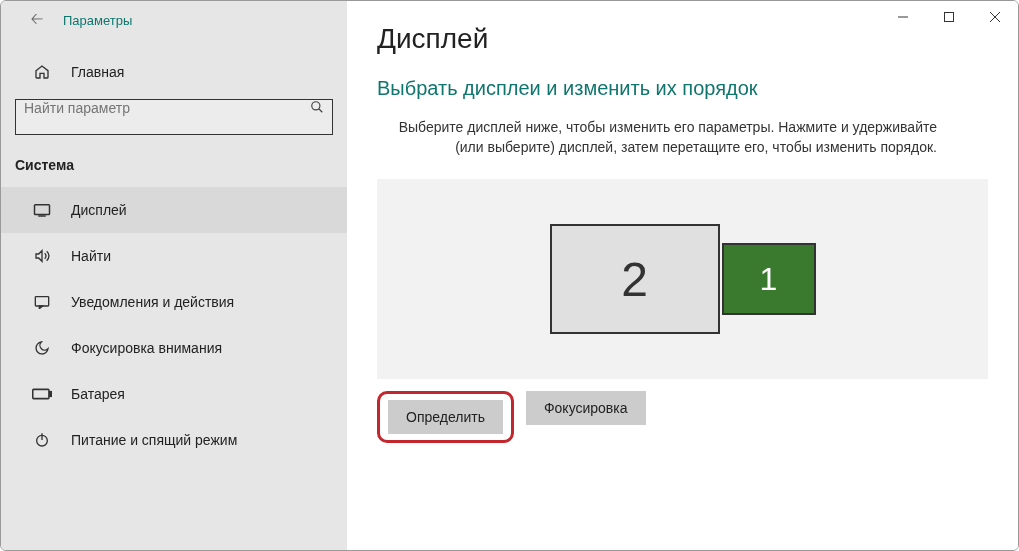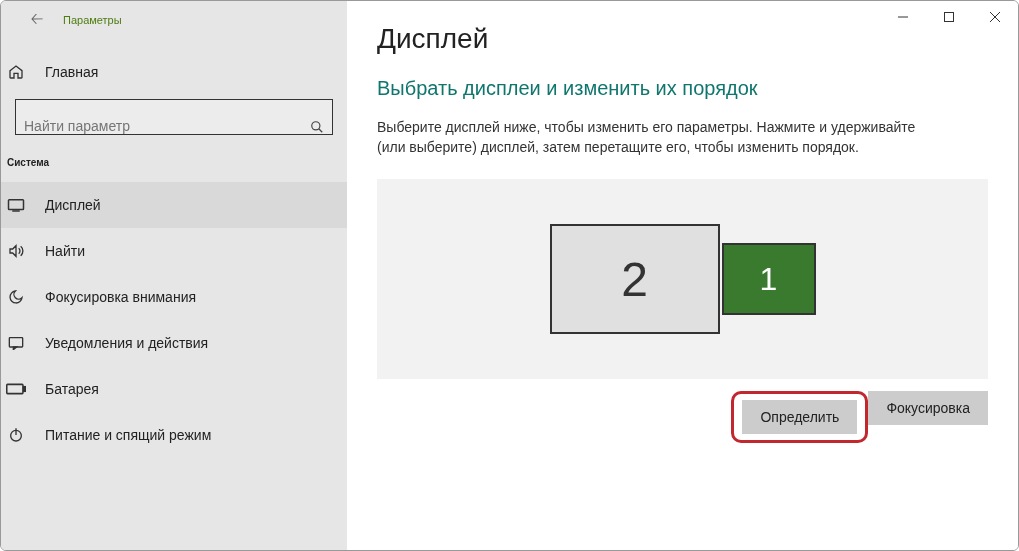--- a/index.html
+++ b/index.html
@@ -1,40 +1,40 @@
 <!DOCTYPE html>
 <html><head>
   <meta charset="utf-8">
   <style>
     * { margin:0; padding:0; box-sizing:border-box; font-family:"Segoe UI",Tahoma,sans-serif; }
     body { width:1019px; height:551px; overflow:hidden; border:1px solid #999; border-radius:6px; display:flex; background:#fff; }
     .sidebar { width:346px; background:#e6e6e6; display:flex; flex-direction:column; }
     .titlebar { height:38px; display:flex; align-items:center; padding:0 10px 0 20px; }
     .back-btn { width:32px; height:32px; display:flex; align-items:center; justify-content:center; color:#666; font-size:16px; cursor:default; }
-    .appname { font-size:11px; margin-left:10px; color:#4d7c0f; }
+    .appname { font-size:13px; margin-left:10px; color:#0f766e; }
     .side-inner { padding:10px 0; }
-    .nav-row { height:46px; display:flex; align-items:center; padding:0 4px; font-size:14px; color:#222; cursor:pointer; }
+    .nav-row { height:46px; display:flex; align-items:center; padding:0 30px; font-size:14px; color:#222; cursor:pointer; }
     .nav-row .icon { width:22px; display:flex; align-items:center; justify-content:center; margin-right:18px; font-size:16px; color:#333; }
     .nav-row.selected { background:#d9d9d9; }
-    .search-wrap { margin:4px 14px 14px 14px; height:36px; border:1px solid #333; background:#ececec; display:flex; align-items:flex-end; padding:0 8px;gap:48px; }
+    .search-wrap { margin:4px 14px 14px 14px; height:36px; border:1px solid #333; background:#ececec; display:flex; align-items:flex-start; padding:0 8px;gap:48px; }
     .search-wrap input { flex:1; background:transparent; border:none; outline:none; font-size:14px; color:#444; }
     .search-wrap .si { font-size:14px; color:#444; }
-    .cat-label { font-size:10px; font-weight:600; color:#222; padding:8px 14px 14px 6px; }
+    .cat-label { font-size:14px; font-weight:600; color:#222; padding:8px 14px 14px 14px; }
     .main { flex:1; position:relative; background:#fff; display:flex; flex-direction:column; }
     .winbtns { position:absolute; right:0; top:0; display:flex; }
     .winbtn { width:46px; height:32px; display:flex; align-items:center; justify-content:center; color:#333; font-size:10px; cursor:pointer; }
     .content { padding:22px 30px 0 30px; flex:1; }
     .h1 { font-size:28px; font-weight:400; color:#222; margin-bottom:22px; }
     .h2 { font-size:20px; font-weight:400; color:#0f766e; margin-bottom:18px; }
-    .desc { font-size:14px; color:#333; line-height:1.4; margin-bottom:22px; max-width:560px; }
+    .desc { font-size:14px; color:#333; line-height:1.4; margin-bottom:22px; max-width:560px;text-align:right; }
     .arrange { background:#f2f2f2; height:200px; display:flex; align-items:center; justify-content:center; position:relative; margin-bottom:12px; }
     .monitor { border:2px solid #333; display:flex; align-items:center; justify-content:center; font-size:48px; font-weight:300; }
     .mon2 { width:170px; height:110px; background:#e0e0e0; color:#333; margin-right:2px; }
     .mon1 { width:94px; height:72px; background:#3a7a2e; color:#fff; font-size:32px; }
-    .btnrow { display:flex; justify-content:flex-end; margin-bottom:10px; }
+    .btnrow { display:flex; gap:12px; margin-bottom:10px; }
     .btn { height:34px; padding:0 18px; background:#ccc; border:none; font-size:14px; color:#222; cursor:pointer; }
     .highlight { border:3px solid #c1272d; border-radius:10px; padding:6px 8px; display:inline-block; }
     svg { display:block; }
   </style>
 </head>
 <body>
 
 <div class="sidebar">
   <div class="titlebar">
     <div class="back-btn">
@@ -76,34 +76,34 @@
         <svg width="16" height="16" viewBox="0 0 24 24" fill="none" stroke="#333" stroke-width="2">
             <polygon points="3,9 7,9 12,4 12,20 7,15 3,15"></polygon>
             <path d="M16 8a5 5 0 0 1 0 8"></path>
             <path d="M19 5a9 9 0 0 1 0 14"></path>
           </svg>
       </span>
       <span>Найти</span>
     </div>
     <div class="nav-row">
       <span class="icon">
-        <svg width="16" height="16" viewBox="0 0 24 24" fill="none" stroke="#333" stroke-width="2">
-            <path d="M21 13A9 9 0 1 1 11 3a7 7 0 0 0 10 10z"></path>
-          </svg>
-      </span>
-      <span>Фокусировка внимания</span>
-    </div>
-    <div class="nav-row">
-      <span class="icon">
         <svg width="16" height="14" viewBox="0 0 24 20" fill="none" stroke="#333" stroke-width="2">
             <rect x="2" y="2" width="20" height="14" rx="1"></rect>
             <polygon points="8,16 8,20 13,16" fill="#333"></polygon>
           </svg>
       </span>
       <span>Уведомления и действия</span>
+    </div>
+    <div class="nav-row">
+      <span class="icon">
+        <svg width="16" height="16" viewBox="0 0 24 24" fill="none" stroke="#333" stroke-width="2">
+            <path d="M21 13A9 9 0 1 1 11 3a7 7 0 0 0 10 10z"></path>
+          </svg>
+      </span>
+      <span>Фокусировка внимания</span>
     </div>
     <div class="nav-row">
       <span class="icon">
         <svg width="20" height="12" viewBox="0 0 26 14" fill="none" stroke="#333" stroke-width="2">
             <rect x="1" y="1" width="21" height="12" rx="1"></rect>
             <rect x="23" y="4" width="2" height="6" fill="#333"></rect>
           </svg>
       </span>
       <span>Батарея</span>
     </div>

